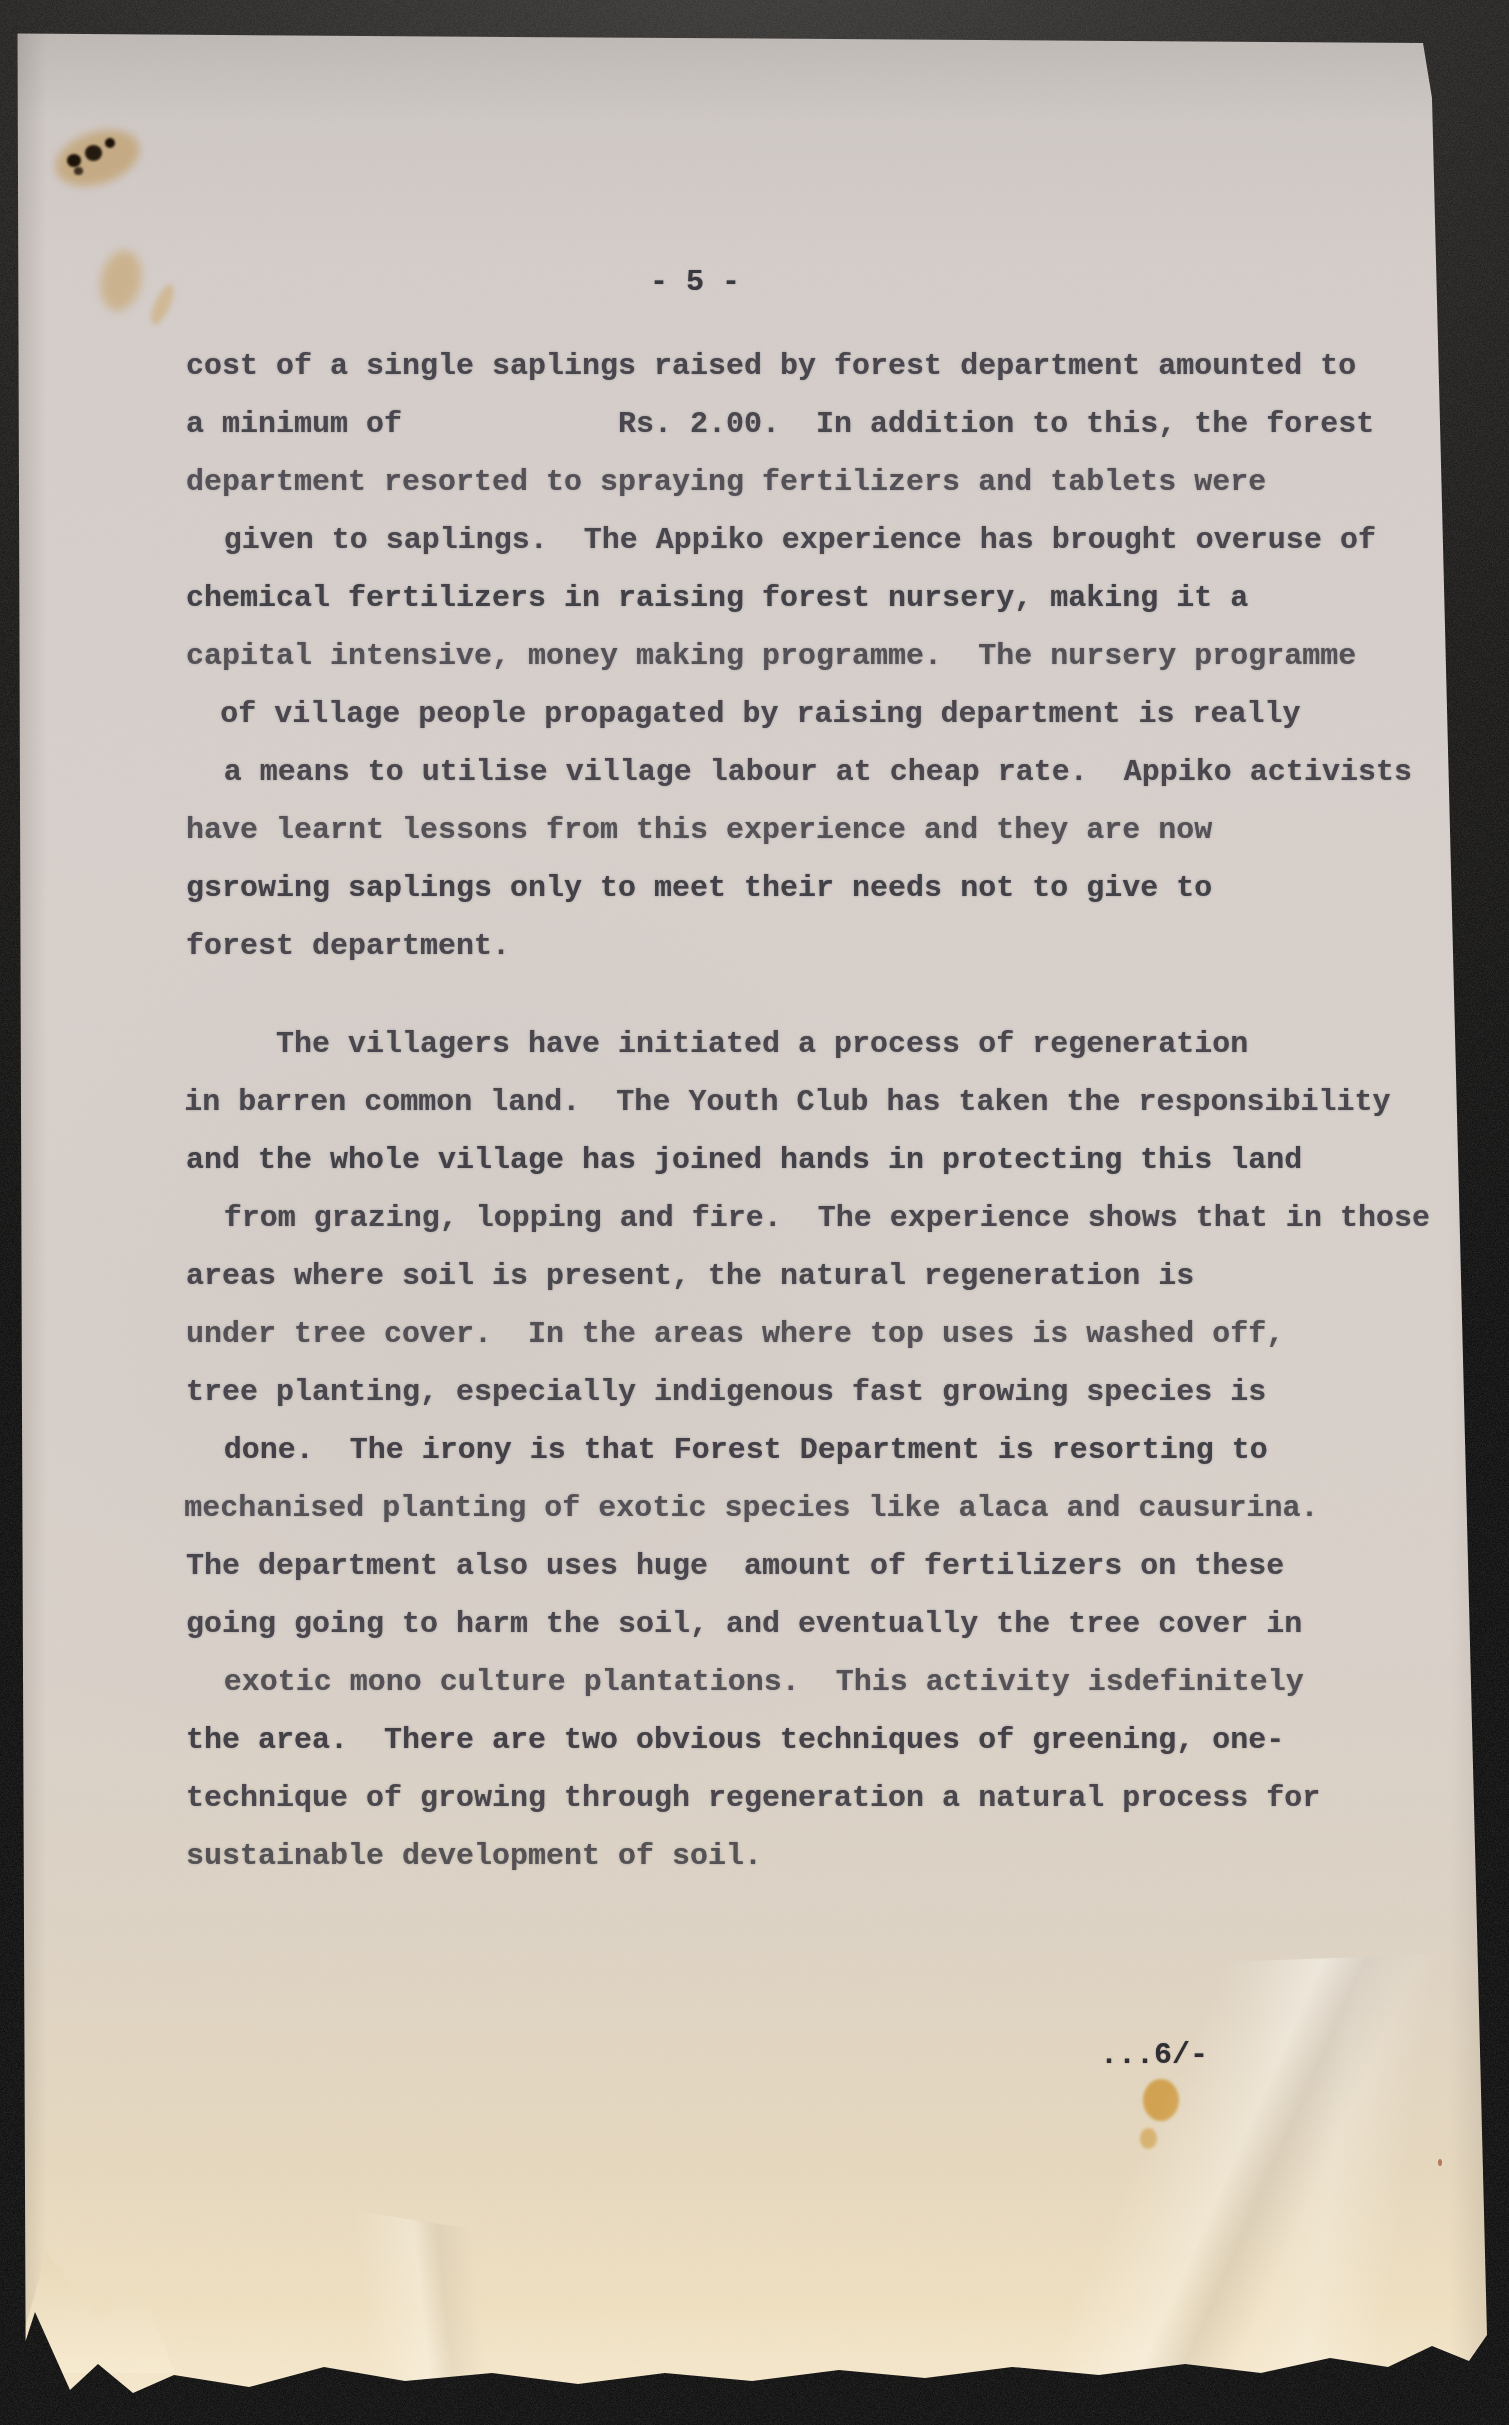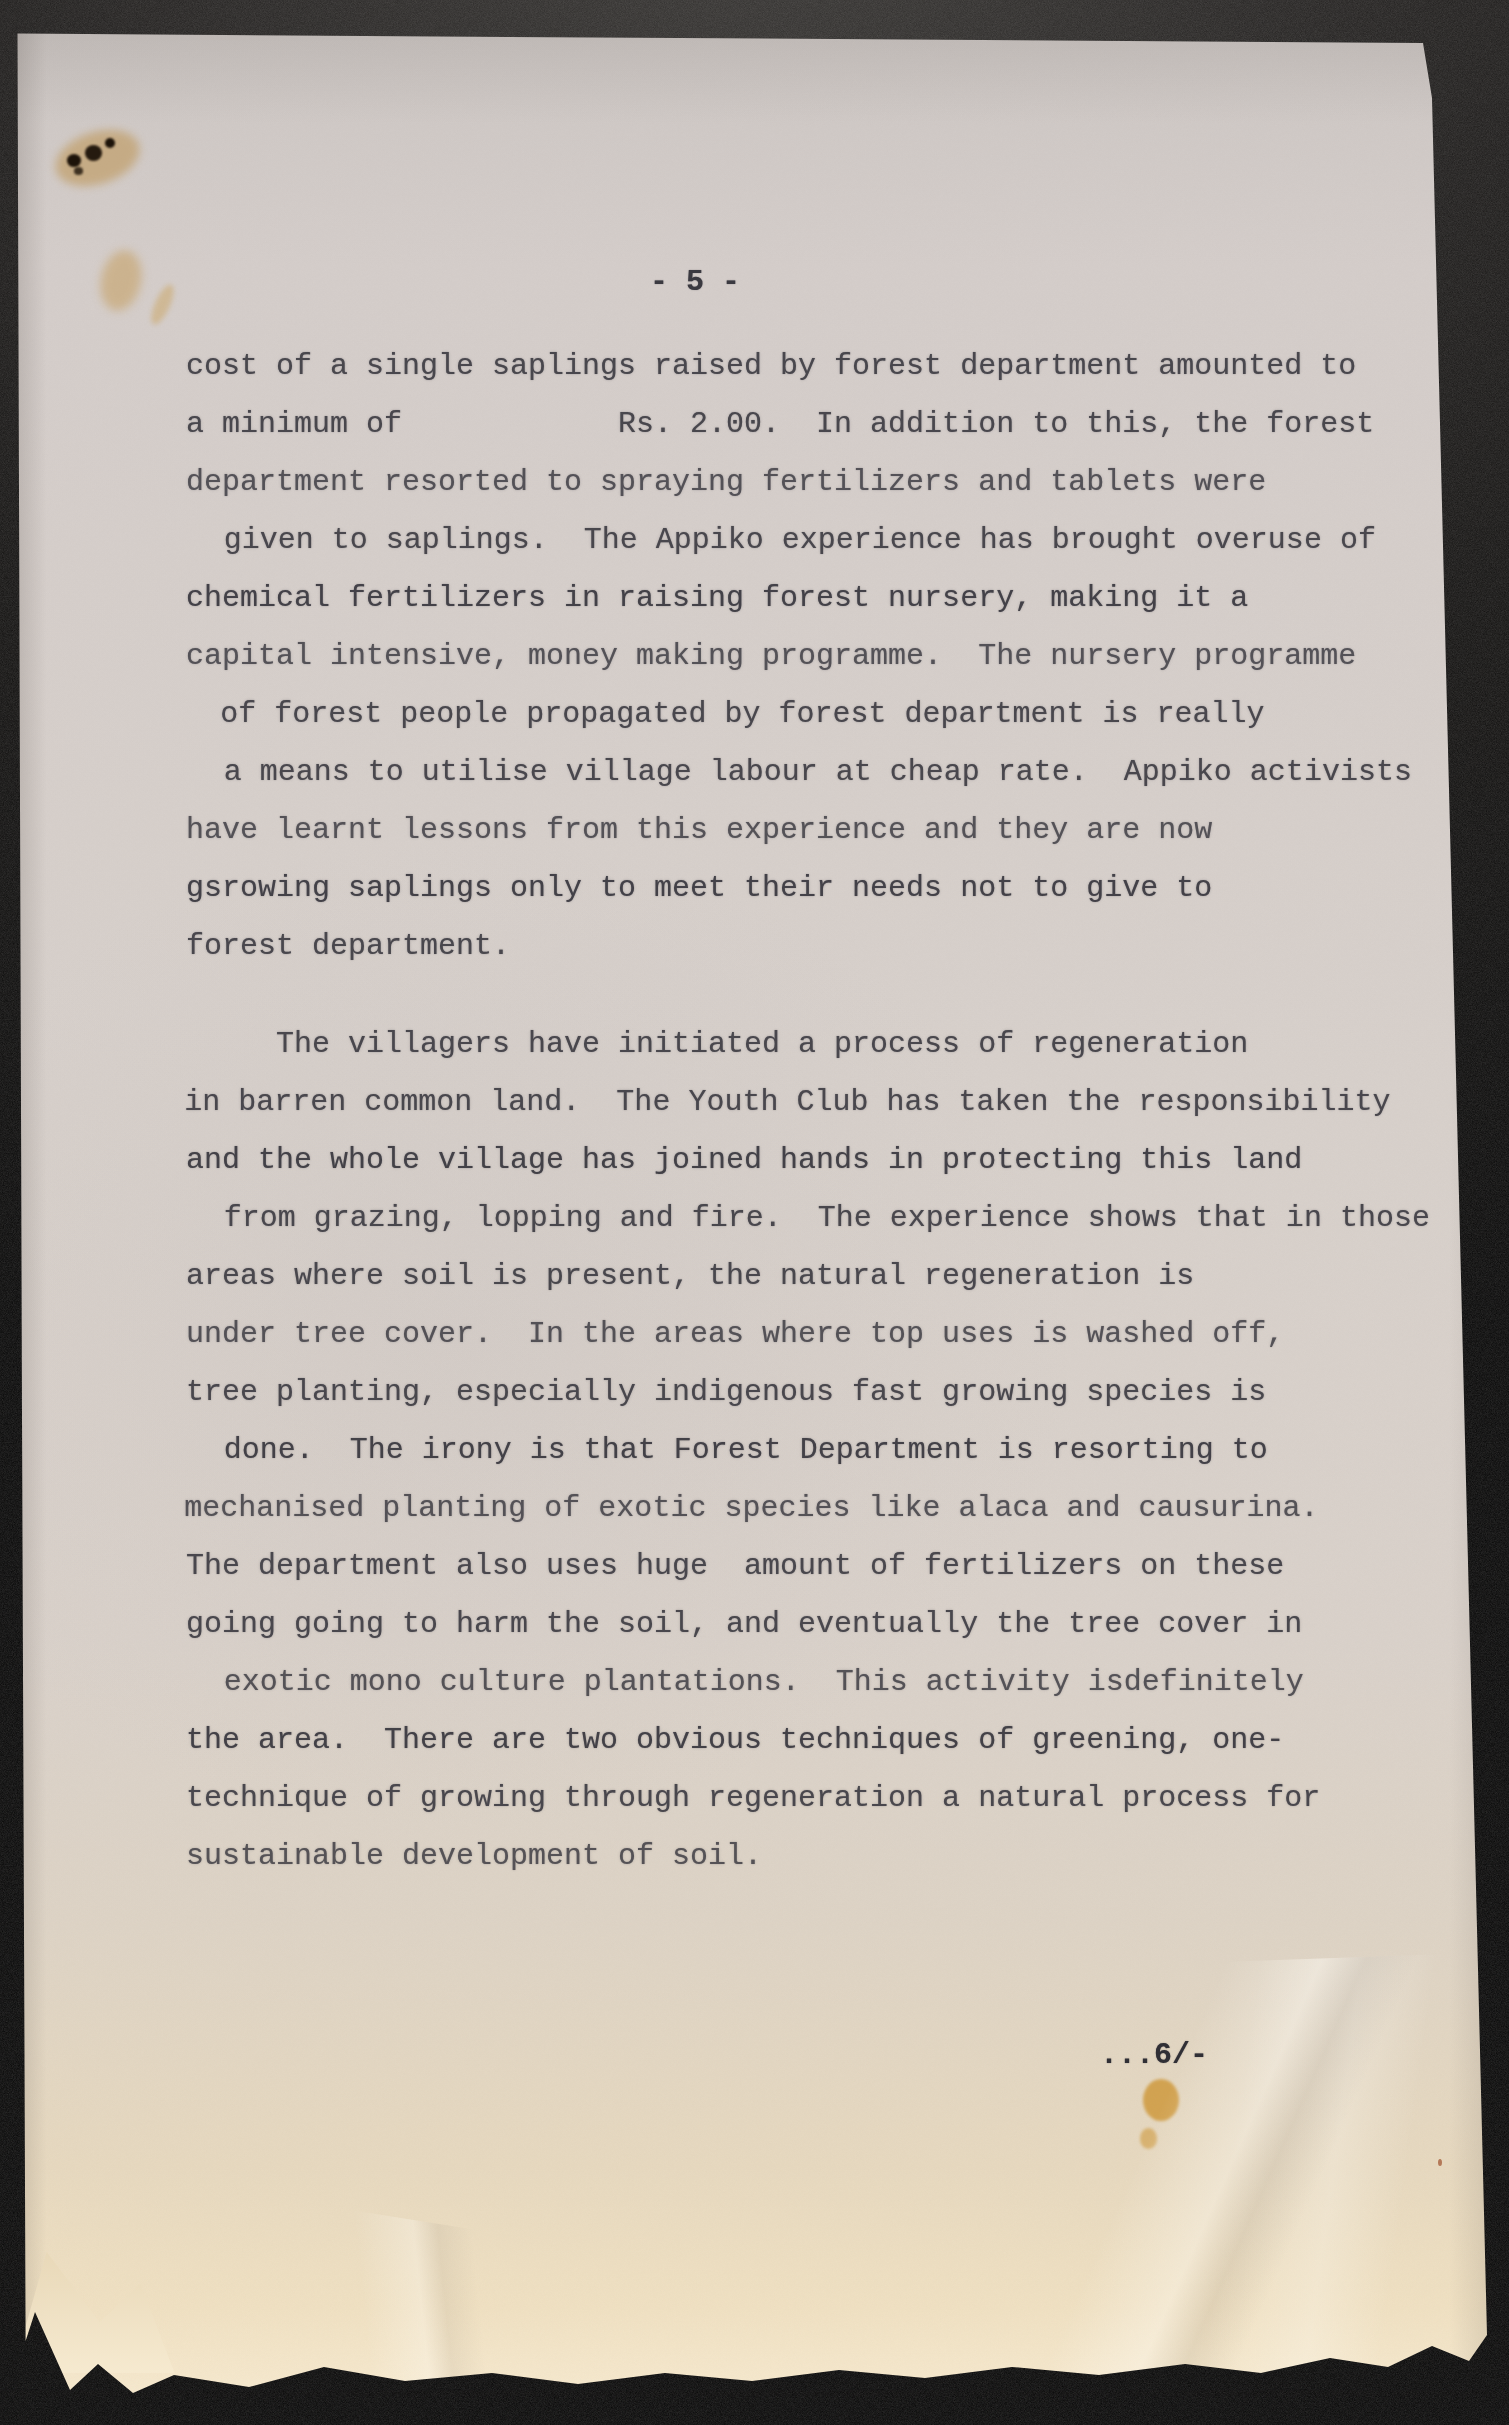--- a/index.html
+++ b/index.html
@@ -63,21 +63,21 @@
     background:linear-gradient(75deg,rgba(255,252,245,0) 40%,rgba(255,252,245,.3) 52%,
                       rgba(130,120,108,.1) 57%,rgba(255,252,245,0) 64%);}
   .torn-flap{position:absolute;left:4.6px;top:2223px;width:156px;height:121px;
     background:linear-gradient(180deg,#e8d8b8,#f6ead0);opacity:.95;
     clip-path:polygon(0 82%,18% 0,52% 58%,78% 26%,100% 100%,0 100%);}
 
   
   .pageno{position:absolute;left:636px;top:236px;font-size:30px;font-weight:700;
     color:#3a3940;white-space:pre;text-shadow:0 0 1.2px rgba(58,57,64,.6);}
   .bodytext{position:absolute;left:172px;top:308px;width:1249px;}
-  .line{height:58px;line-height:58px;font-size:30px;font-weight:400;color:#3a3940;
+  .line{height:58px;line-height:58px;font-size:30px;font-weight:700;color:#3a3940;
     white-space:pre;opacity:.9;
     text-shadow:0 0 1.2px rgba(58,57,64,.55),0 0 4px rgba(58,57,64,.12);}
   .line:empty{height:40px;}
   .line:nth-child(3n){opacity:.83;}
   .line:nth-child(5n){opacity:.94;}
   .line:nth-child(4n){transform:translateX(1.7px);margin-left:36px;}
   .line:nth-child(7n){transform:translateX(-1.7px);}
   .footer-mark{position:absolute;left:1086px;top:2009px;font-size:30px;font-weight:700;
     color:#302f35;white-space:pre;text-shadow:0 0 1.2px rgba(48,47,53,.6);}
 </style>
@@ -123,21 +123,21 @@
   <header class="pageno">- 5 -</header>
 
   <div class="bodytext">
 
   <div class="line">cost of a single saplings raised by forest department amounted to</div>
       <div class="line">a minimum of            Rs. 2.00.  In addition to this, the forest</div>
       <div class="line">department resorted to spraying fertilizers and tablets were</div>
       <div class="line">given to saplings.  The Appiko experience has brought overuse of</div>
       <div class="line">chemical fertilizers in raising forest nursery, making it a</div>
       <div class="line">capital intensive, money making programme.  The nursery programme</div>
-      <div class="line">  of forest people propagated by forest department is really</div>
+      <div class="line">  of village people propagated by raising department is really</div>
       <div class="line">a means to utilise village labour at cheap rate.  Appiko activists</div>
       <div class="line">have learnt lessons from this experience and they are now</div>
       <div class="line">gsrowing saplings only to meet their needs not to give to</div>
       <div class="line">forest department.</div>
       <div class="line"></div>
       <div class="line">     The villagers have initiated a process of regeneration</div>
       <div class="line">in barren common land.  The Youth Club has taken the responsibility</div>
       <div class="line">and the whole village has joined hands in protecting this land</div>
       <div class="line">from grazing, lopping and fire.  The experience shows that in those</div>
       <div class="line">areas where soil is present, the natural regeneration is</div>

